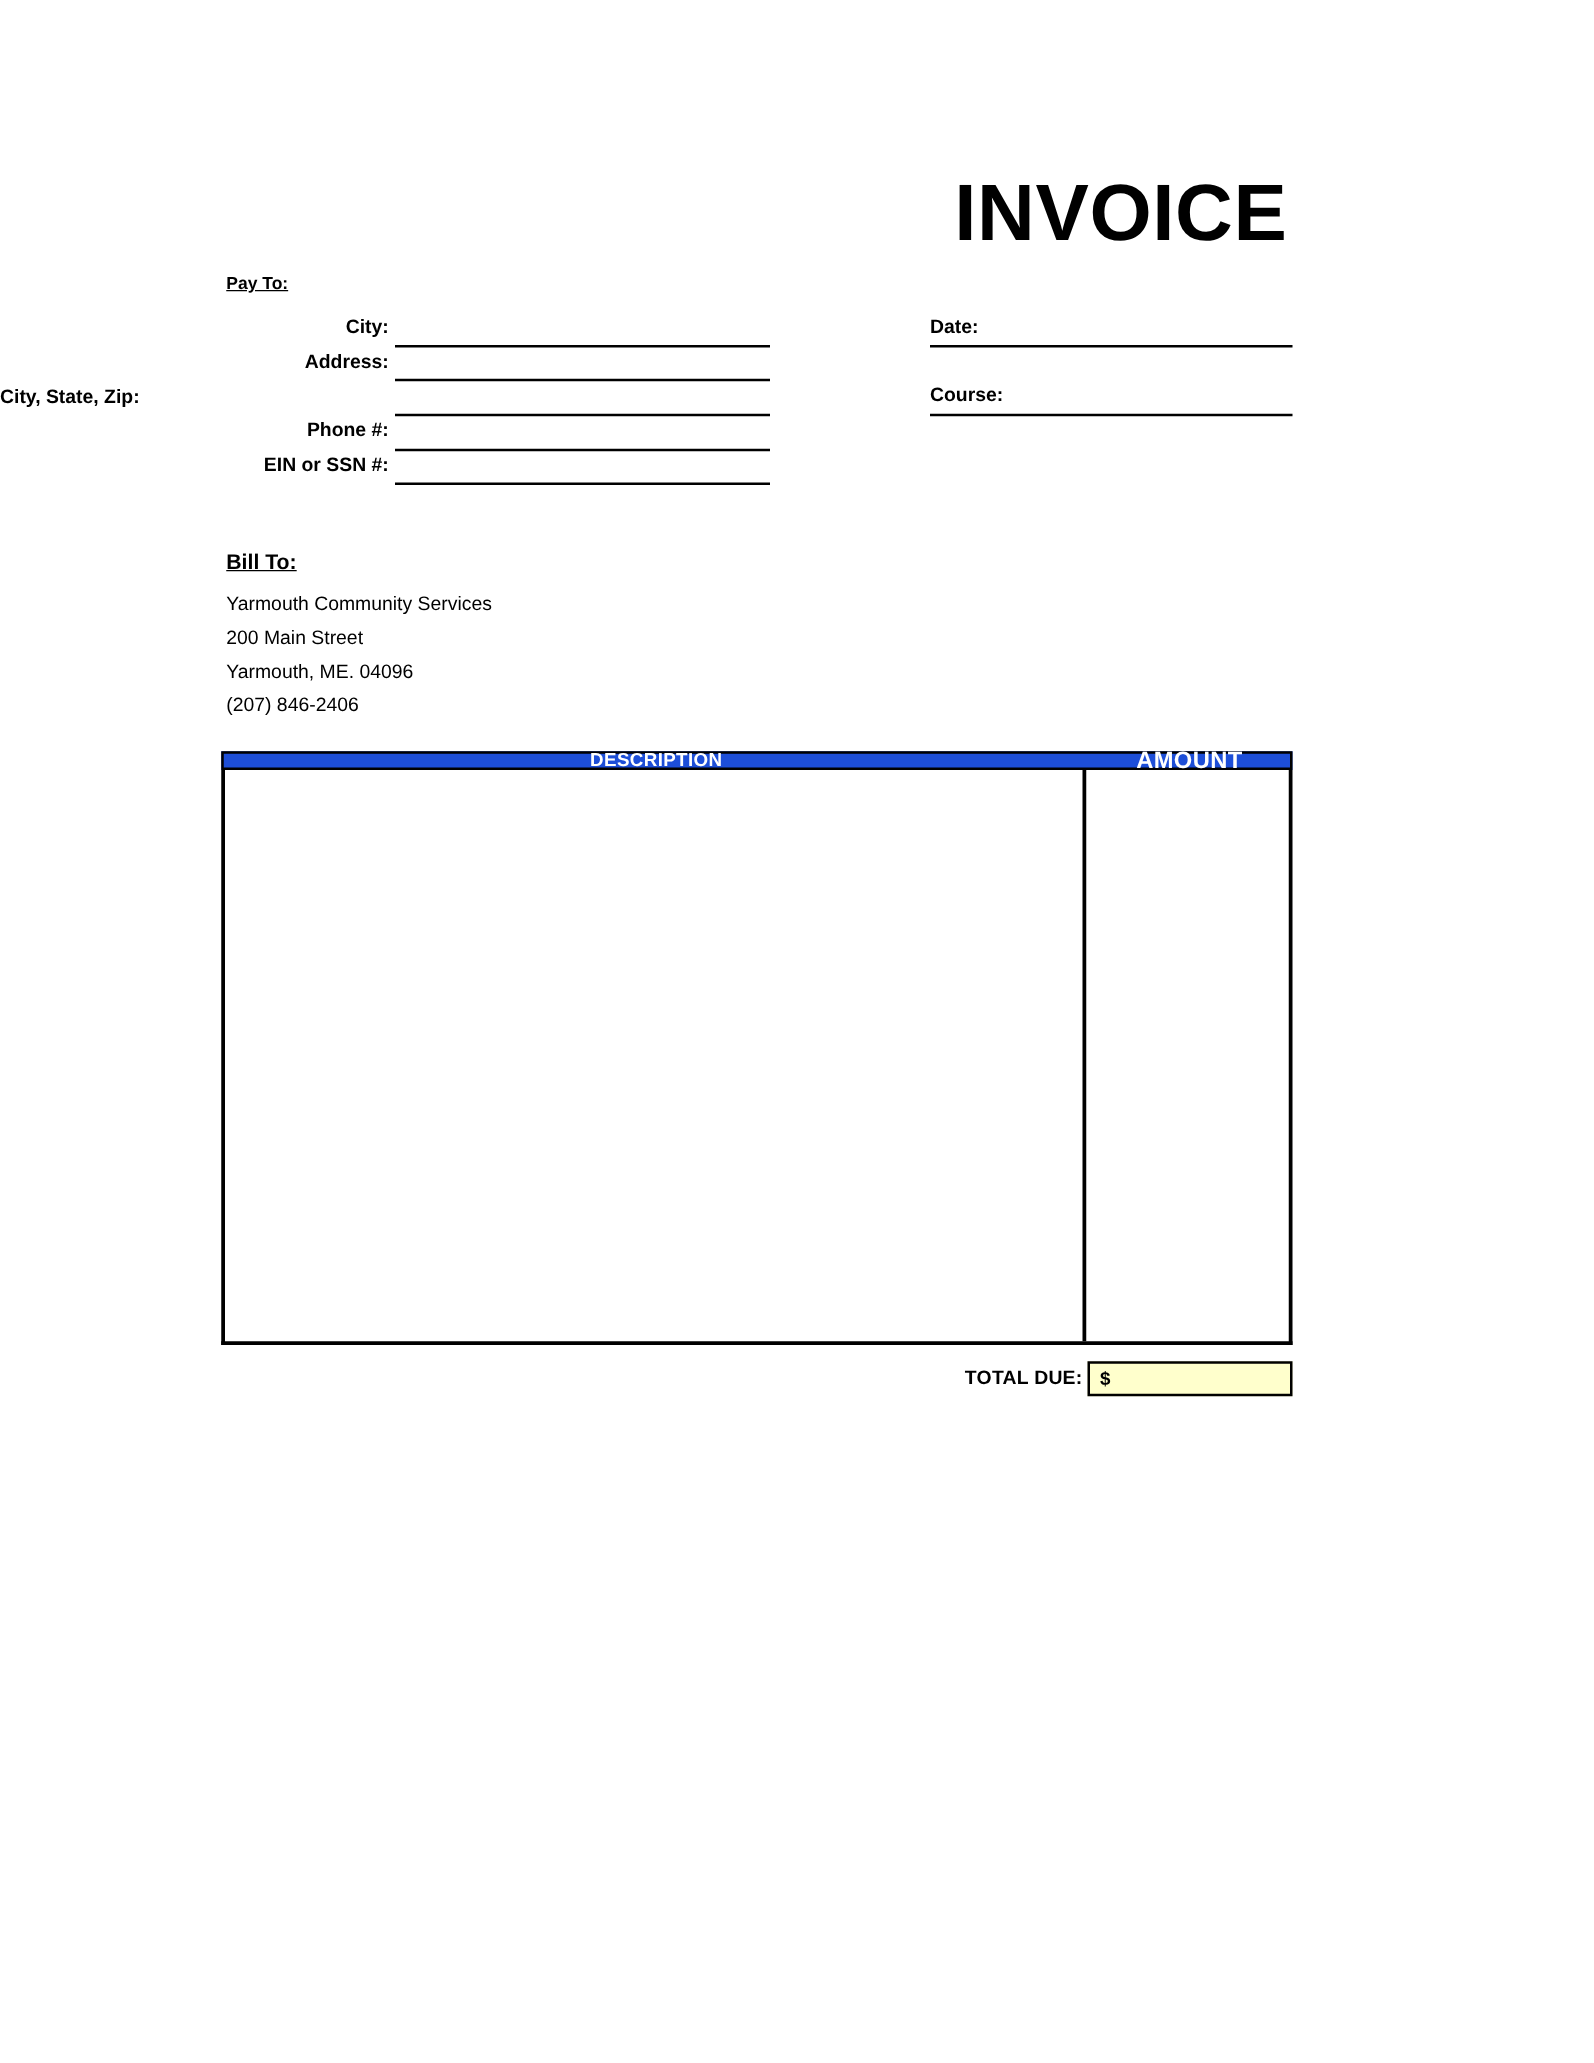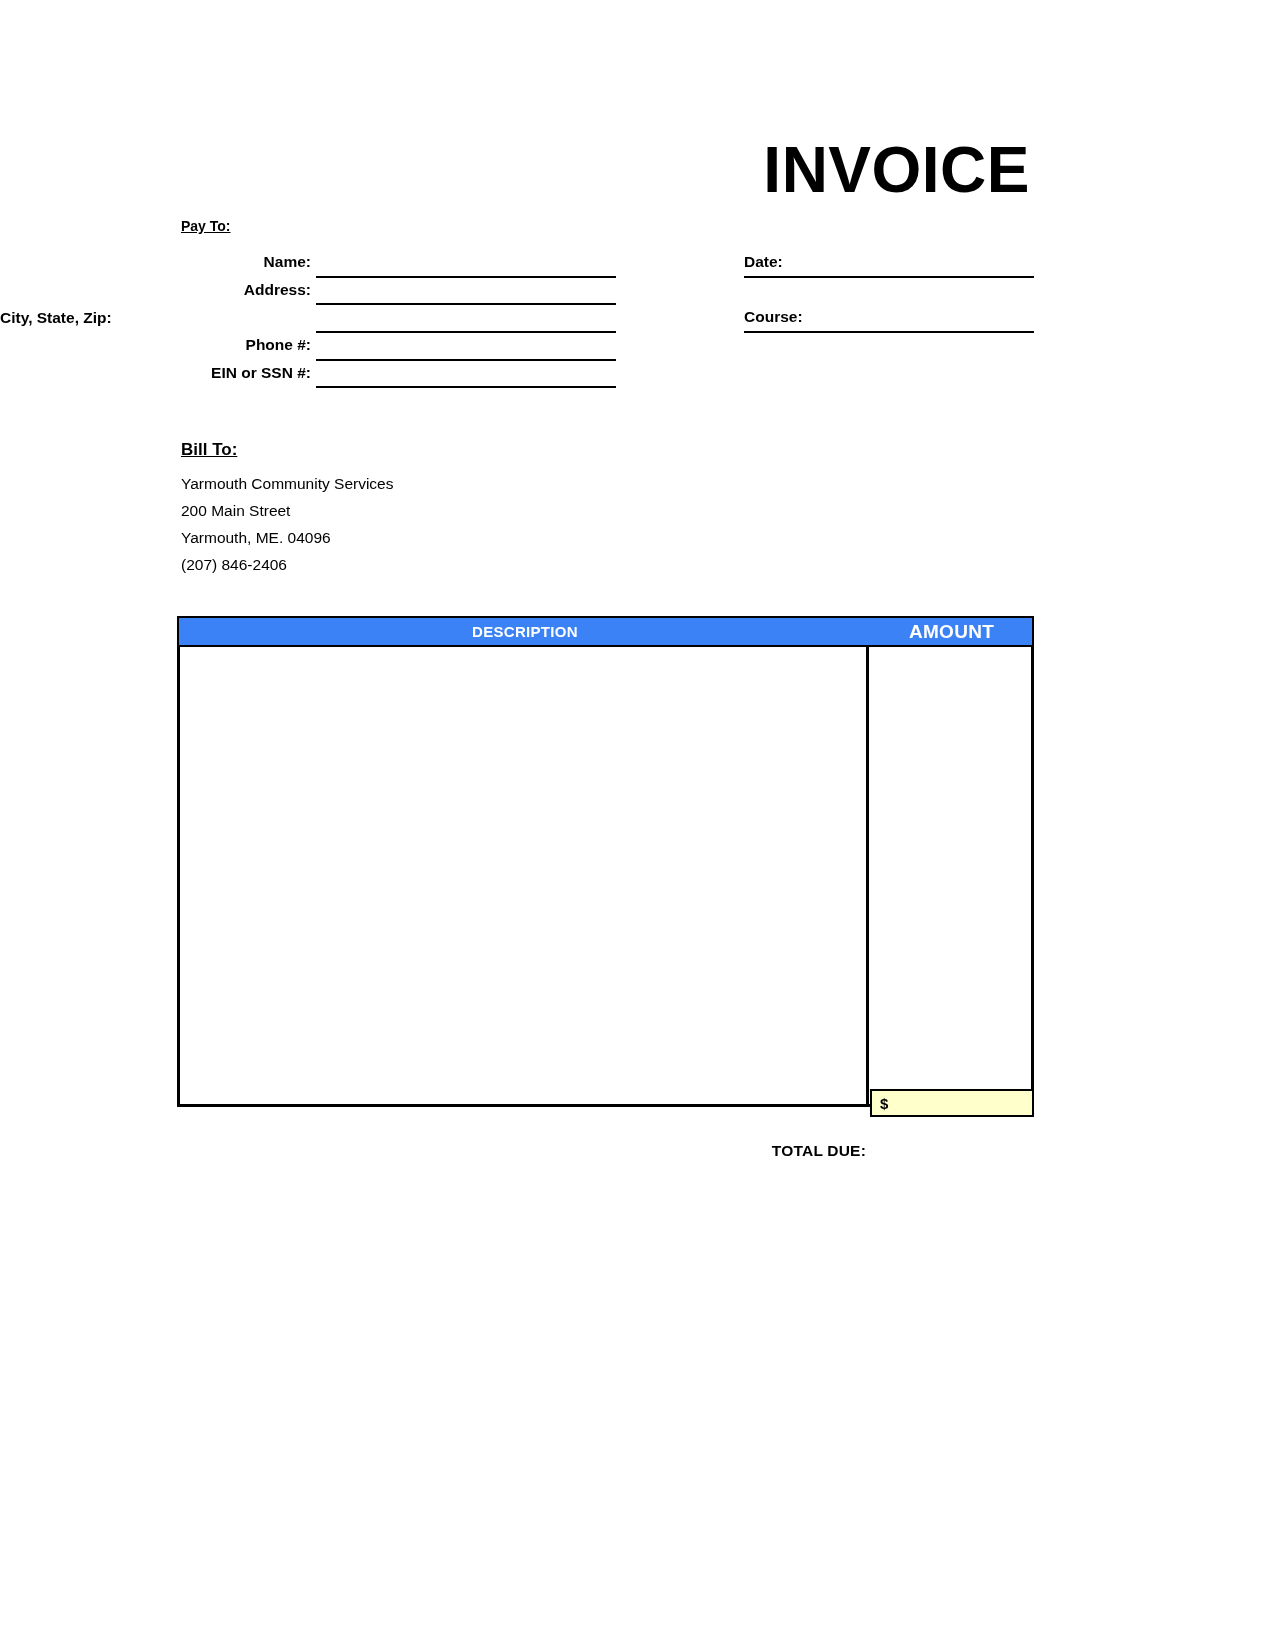--- a/index.html
+++ b/index.html
@@ -98,27 +98,26 @@
 
   
   .table-wrap {
     position: absolute;
     left: 177px;
     top: 601px;
     width: 857px;
   }
   .tbl-header {
     display: flex;
-    background: #3b82f6;
+    background: #1d4ed8;
     color: #ffffff;
-    height: 31px;
+    height: 15px;
     align-items: center;
     border: 2px solid #000;
     box-sizing: border-box;
-    margin-top: 15px;
   }
   .th-desc {
     width: 692px;
     text-align: center;
     font-size: 15px;
     font-weight: bold;
     letter-spacing: 0.3px;
   }
   .th-amt {
     flex: 1;
@@ -151,21 +150,20 @@
     width: 857px;
     height: 28px;
   }
   .total-label {
     position: absolute;
     right: 168px;
     top: 5px;
     font-size: 15.5px;
     font-weight: bold;
     letter-spacing: 0.2px;
-    margin-top: 48px;
   }
   .total-box {
     position: absolute;
     left: 693px;
     top: 0;
     width: 164px;
     height: 28px;
     border: 2px solid #000;
     box-sizing: border-box;
     background: #ffffcc;
@@ -180,21 +178,21 @@
 </style>
 </head>
 <body>
 
 <div class="page">
 
   <div class="invoice-title">INVOICE</div>
 
   <div class="payto-heading">Pay To:</div>
 
-  <div class="lbl-common lbl-name">Name:</div>
+  <div class="lbl-common lbl-name">City:</div>
   <div class="field-line line-name"></div>
 
   <div class="lbl-common lbl-address">Address:</div>
   <div class="field-line line-address"></div>
 
   <div class="lbl-common lbl-city">City, State, Zip:</div>
   <div class="field-line line-city"></div>
 
   <div class="lbl-common lbl-phone">Phone #:</div>
   <div class="field-line line-phone"></div>

